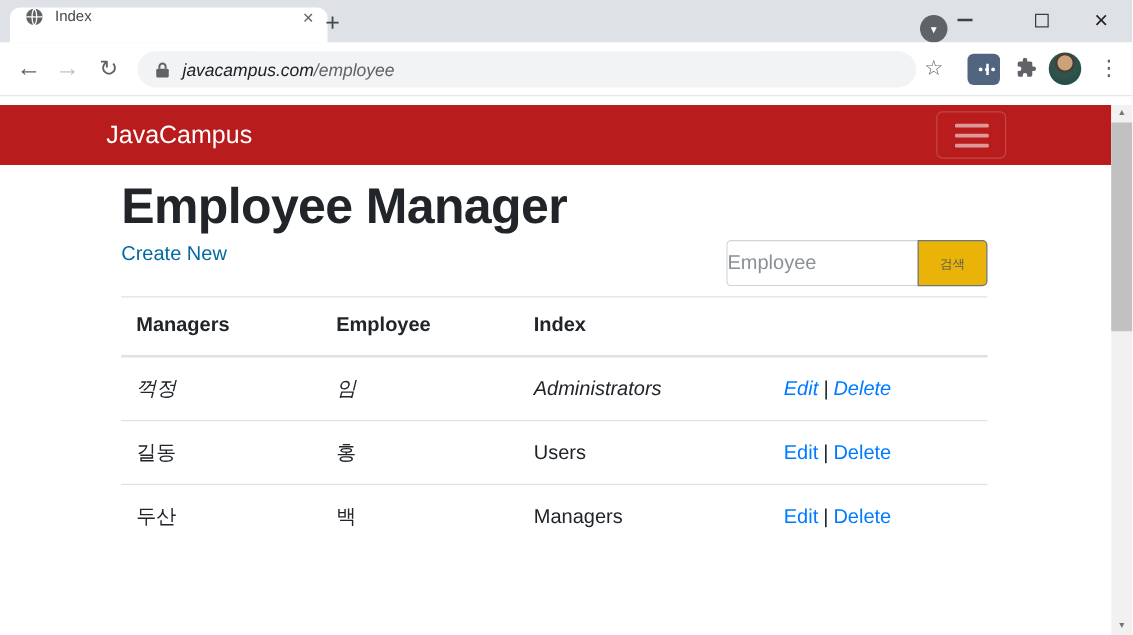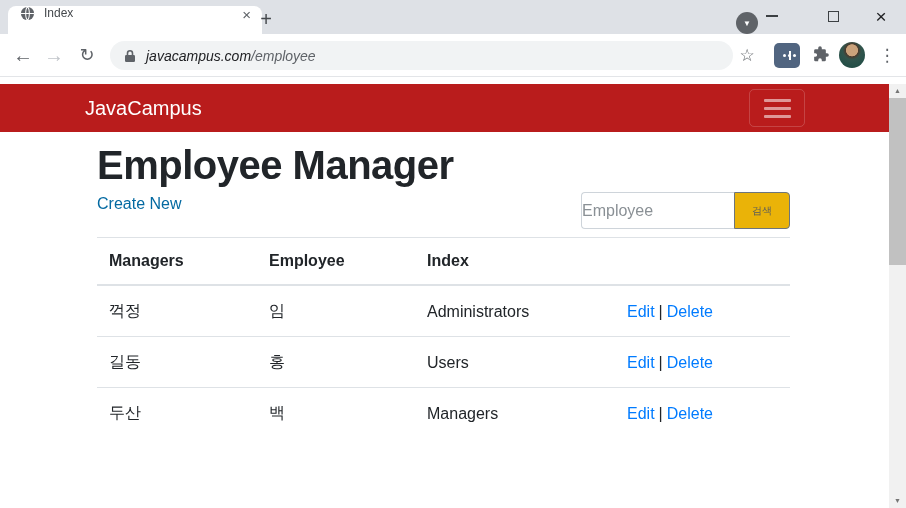--- a/index.html
+++ b/index.html
@@ -66,21 +66,21 @@
                   padding: 0 0; font-size: 16px; color: #495057; font-family: inherit; outline: none; }
   .search-input::placeholder { color: #8a9095; }
   .search-btn { width: 56px; height: 37px; background: #eab308; border: 1px solid #6c757d; border-radius: 0 4px 4px 0;
                 font-size: 10px; color: #55595e; font-family: inherit; }
 
   .emp-table { position: absolute; left: 0; top: 105px; width: 693px; border-collapse: collapse;
                font-size: 16px; color: #212529; table-layout: fixed; }
   .emp-table th { text-align: left; font-weight: 700; padding: 14px 12px;
                   border-top: 1px solid #dee2e6; border-bottom: 2px solid #dee2e6; }
   .emp-table td { padding: 15px 12px 14px; border-top: 1px solid #dee2e6; }
-  .emp-table tbody tr:first-child td { border-top: none; }
+  .emp-table tbody tr:first-child td { border-top: none; font-style: italic; }
   .col1 { width: 160px; } .col2 { width: 158px; } .col3 { width: 200px; } .col4 { width: 175px; }
   .action-link { color: #007bff; text-decoration: none; }
   .action-sep { color: #212529; padding: 0 4px; }
 
   
   .scrollbar { position: absolute; right: 0; top: 84px; width: 17px; height: 424px; background: #f1f1f1; }
   .sb-arrow { position: absolute; left: 0; width: 17px; height: 14px; text-align: center; font-size: 7px;
               color: #757575; line-height: 14px; }
   .sb-up { top: 0; } .sb-down { bottom: 0; }
   .sb-thumb { position: absolute; left: 0; top: 14px; width: 17px; height: 167px; background: #c1c1c1; }

